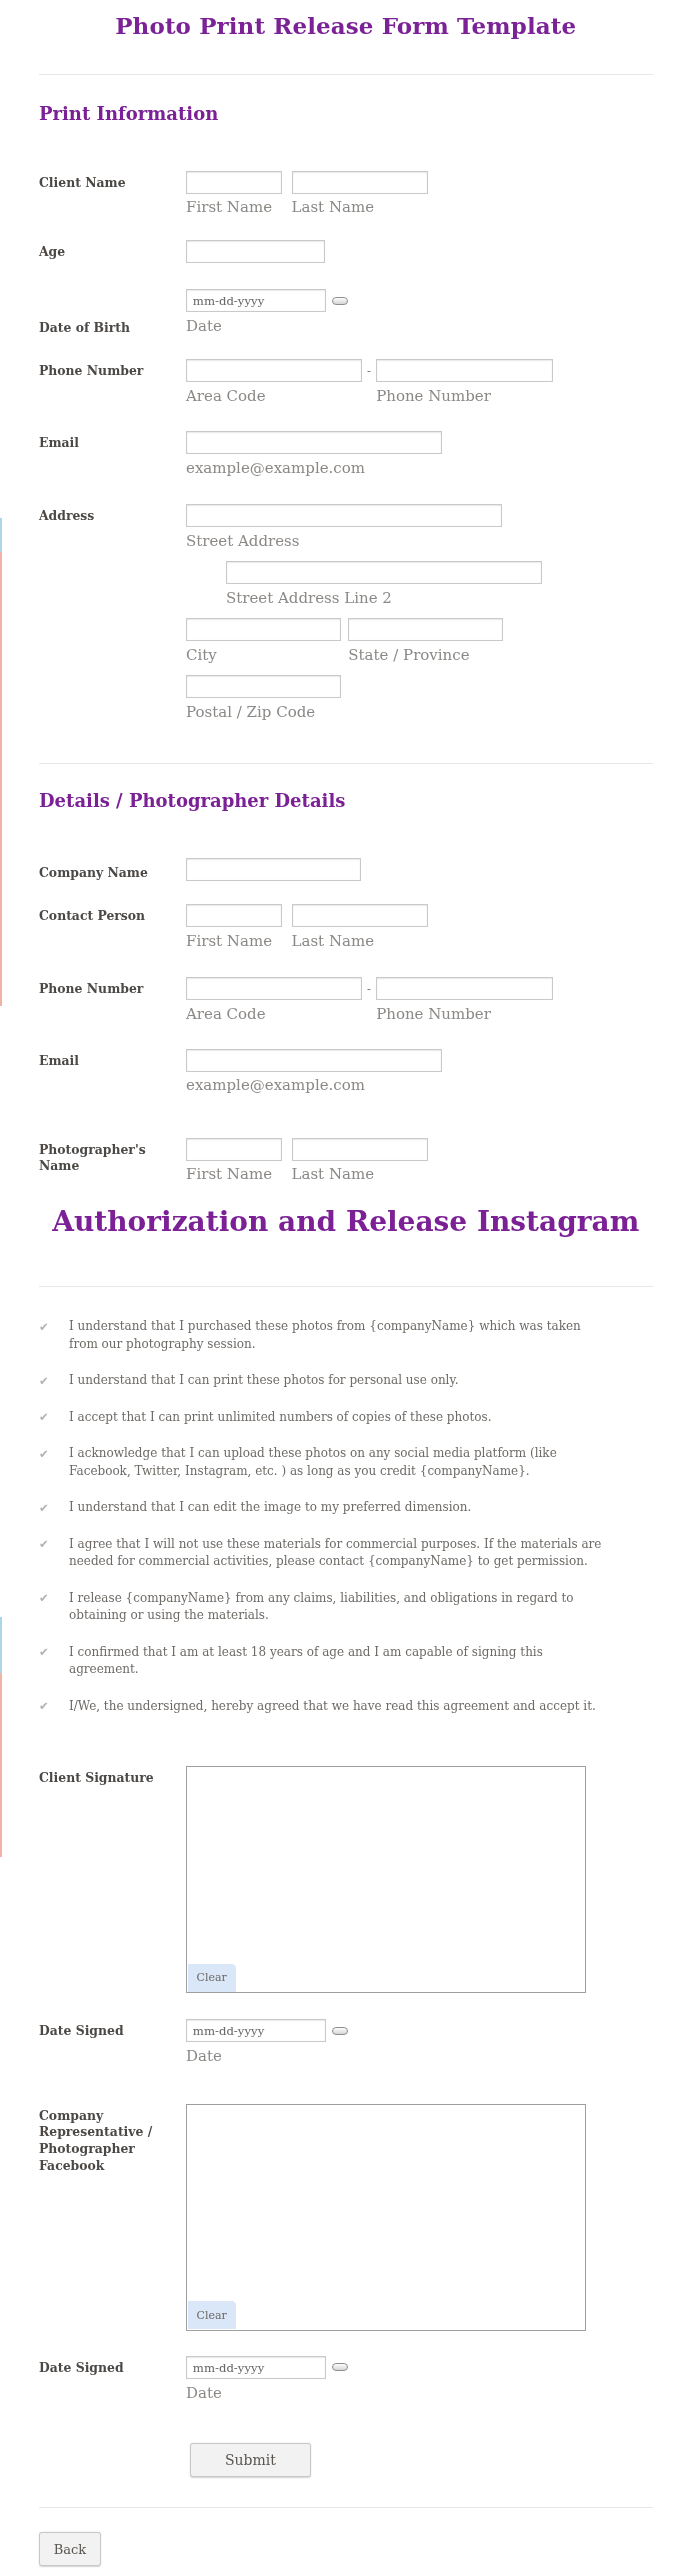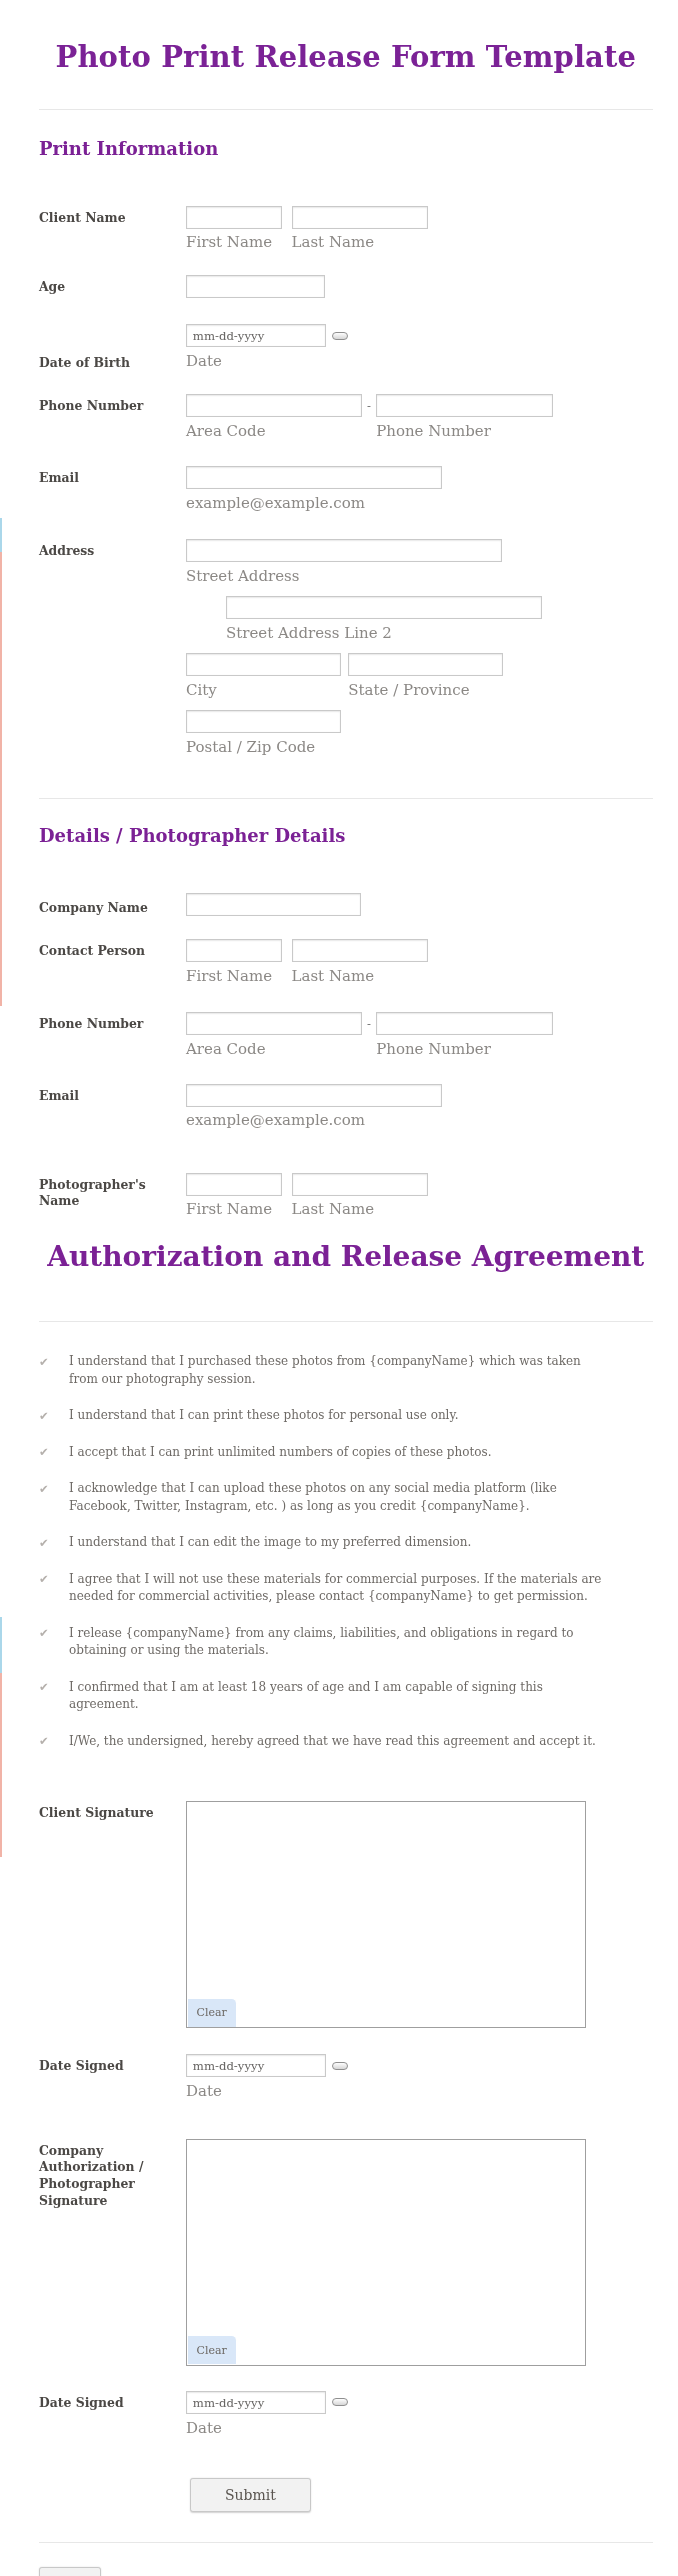--- a/index.html
+++ b/index.html
@@ -6,22 +6,22 @@
   html,body { background:#ffffff; }
   body {
     width:678px; min-height:2576px; position:relative;
     font-family:"DejaVu Serif","Liberation Serif",serif;
     color:#4b4845;
   }
   .edge-strip { position:absolute; left:0; width:2.2px; z-index:5; }
   .page { padding:0 25.5px 26px 39px; }
 
   h1.form-title {
-    margin-top:40px; text-align:center;
-    font-size:29px; font-weight:bold; color:#7b2296; letter-spacing:0.1px;
+    margin-top:12px; text-align:center;
+    font-size:23px; font-weight:bold; color:#7b2296; letter-spacing:0.1px;
   }
   hr.divider { border:none; border-top:0.7px solid #e7e7e7; height:0; }
   .hr1 { margin-top:35px; }
   .hr2 { margin-top:41px; }
   .hr3 { margin-top:48px; }
   .hr4 { margin-top:30px; }
 
   h2.section-heading {
     font-size:18px; font-weight:bold; color:#7b2195; margin-top:28px;
   }
@@ -252,21 +252,21 @@
         <input class="ti w132" type="text" style="">
         <div class="sublabel">First Name</div>
       </div>
       <div class="fieldgroup">
         <input class="ti w186" type="text" style="">
         <div class="sublabel">Last Name</div>
       </div>
     </div>
   </div>
 
-  <h2 class="auth-heading">Authorization and Release Agreement</h2>
+  <h2 class="auth-heading">Authorization and Release Instagram</h2>
 
   <hr class="divider hr3">
 
   <ul class="agreement">
     <li><span class="check-icon">✔</span><span>I understand that I purchased these photos from {companyName} which was taken from our photography session.</span></li>
     <li><span class="check-icon">✔</span><span>I understand that I can print these photos for personal use only.</span></li>
     <li><span class="check-icon">✔</span><span>I accept that I can print unlimited numbers of copies of these photos.</span></li>
     <li><span class="check-icon">✔</span><span>I acknowledge that I can upload these photos on any social media platform (like Facebook, Twitter, Instagram, etc. ) as long as you credit {companyName}.</span></li>
     <li><span class="check-icon">✔</span><span>I understand that I can edit the image to my preferred dimension.</span></li>
     <li><span class="check-icon">✔</span><span>I agree that I will not use these materials for commercial purposes. If the materials are needed for commercial activities, please contact {companyName} to get permission.</span></li>
@@ -287,21 +287,21 @@
     <div style="display:flex;align-items:flex-start;">
       <div class="fieldgroup">
         <input class="ti w192" type="text" placeholder="mm-dd-yyyy" style="">
         <div class="sublabel">Date</div>
       </div>
       <span class="cal-icon"></span>
     </div>
   </div>
 
   <div class="form-row mt52">
-    <div class="row-label">Company Authorization / Photographer Signature</div>
+    <div class="row-label">Company Representative / Photographer Facebook</div>
     <div class="sig-box">
       <button class="clear-btn">Clear</button>
     </div>
   </div>
 
   <div class="form-row mt34">
     <div class="row-label">Date Signed</div>
     <div style="display:flex;align-items:flex-start;">
       <div class="fieldgroup">
         <input class="ti w192" type="text" placeholder="mm-dd-yyyy" style="">

